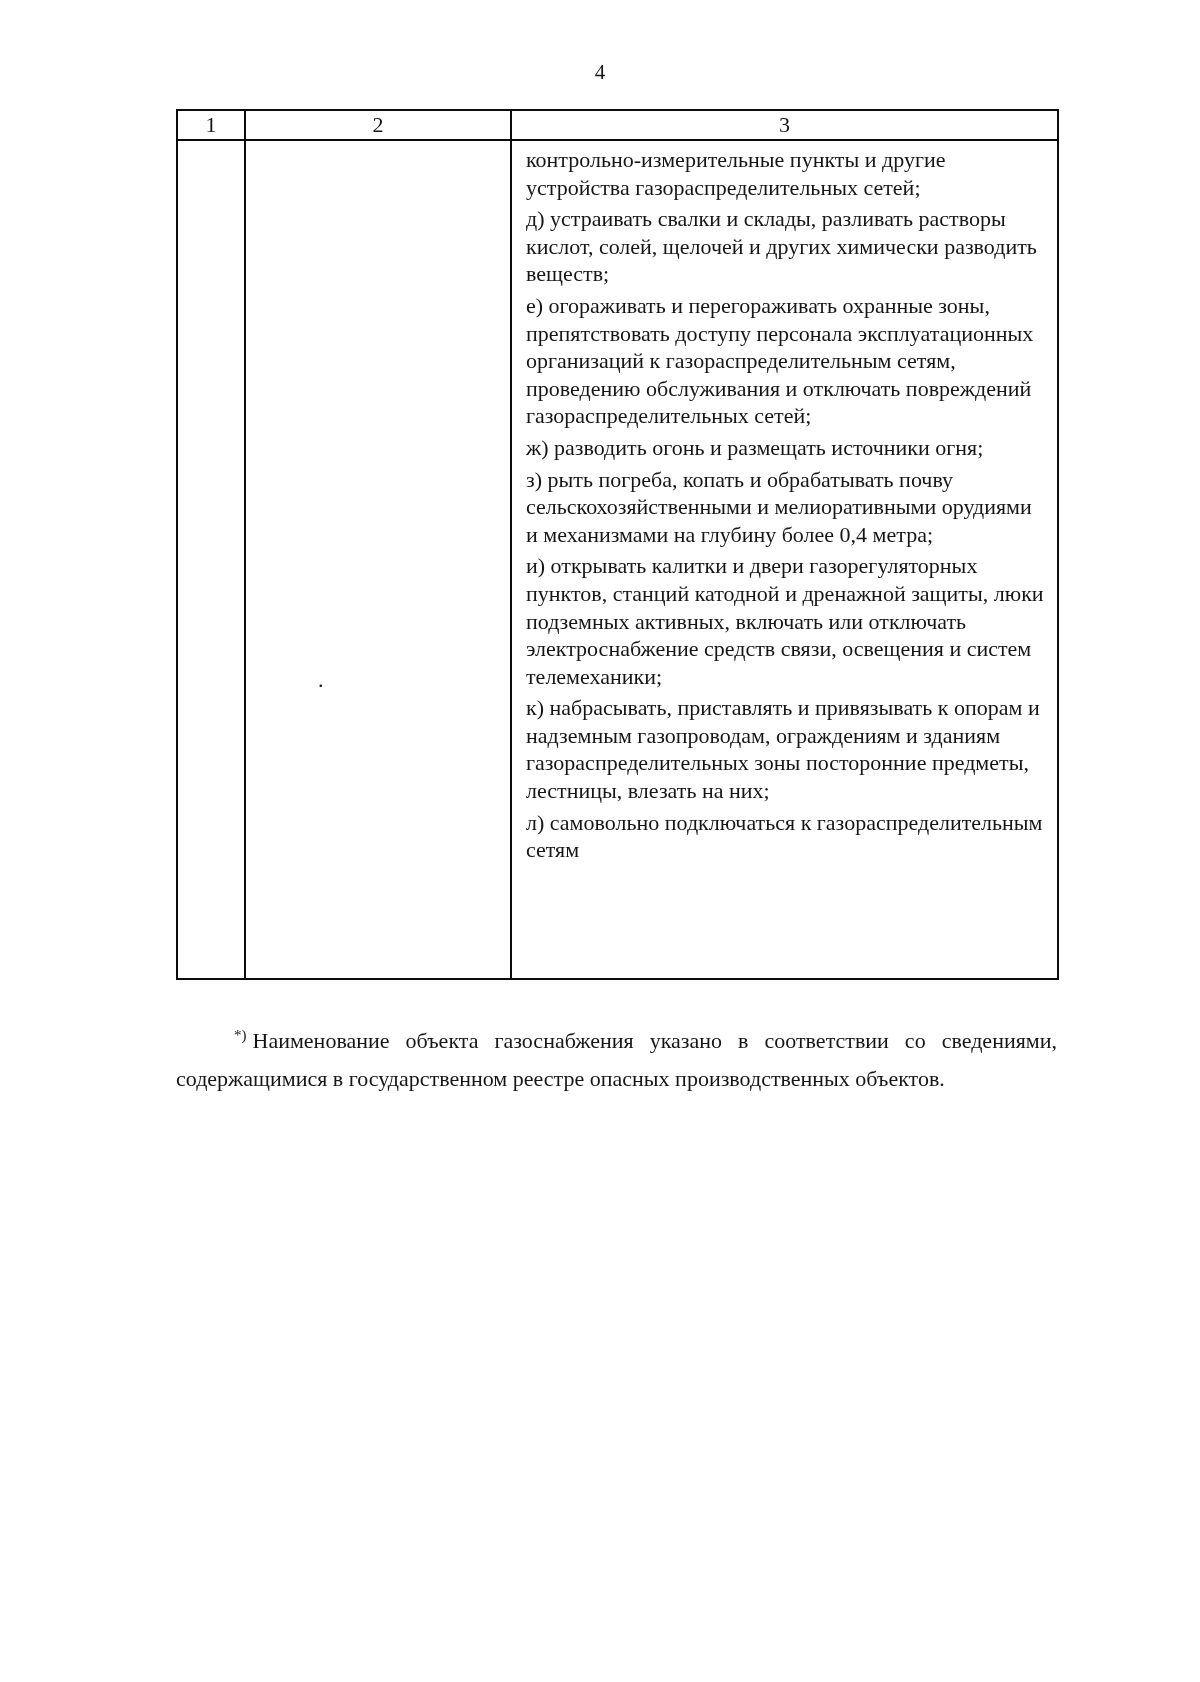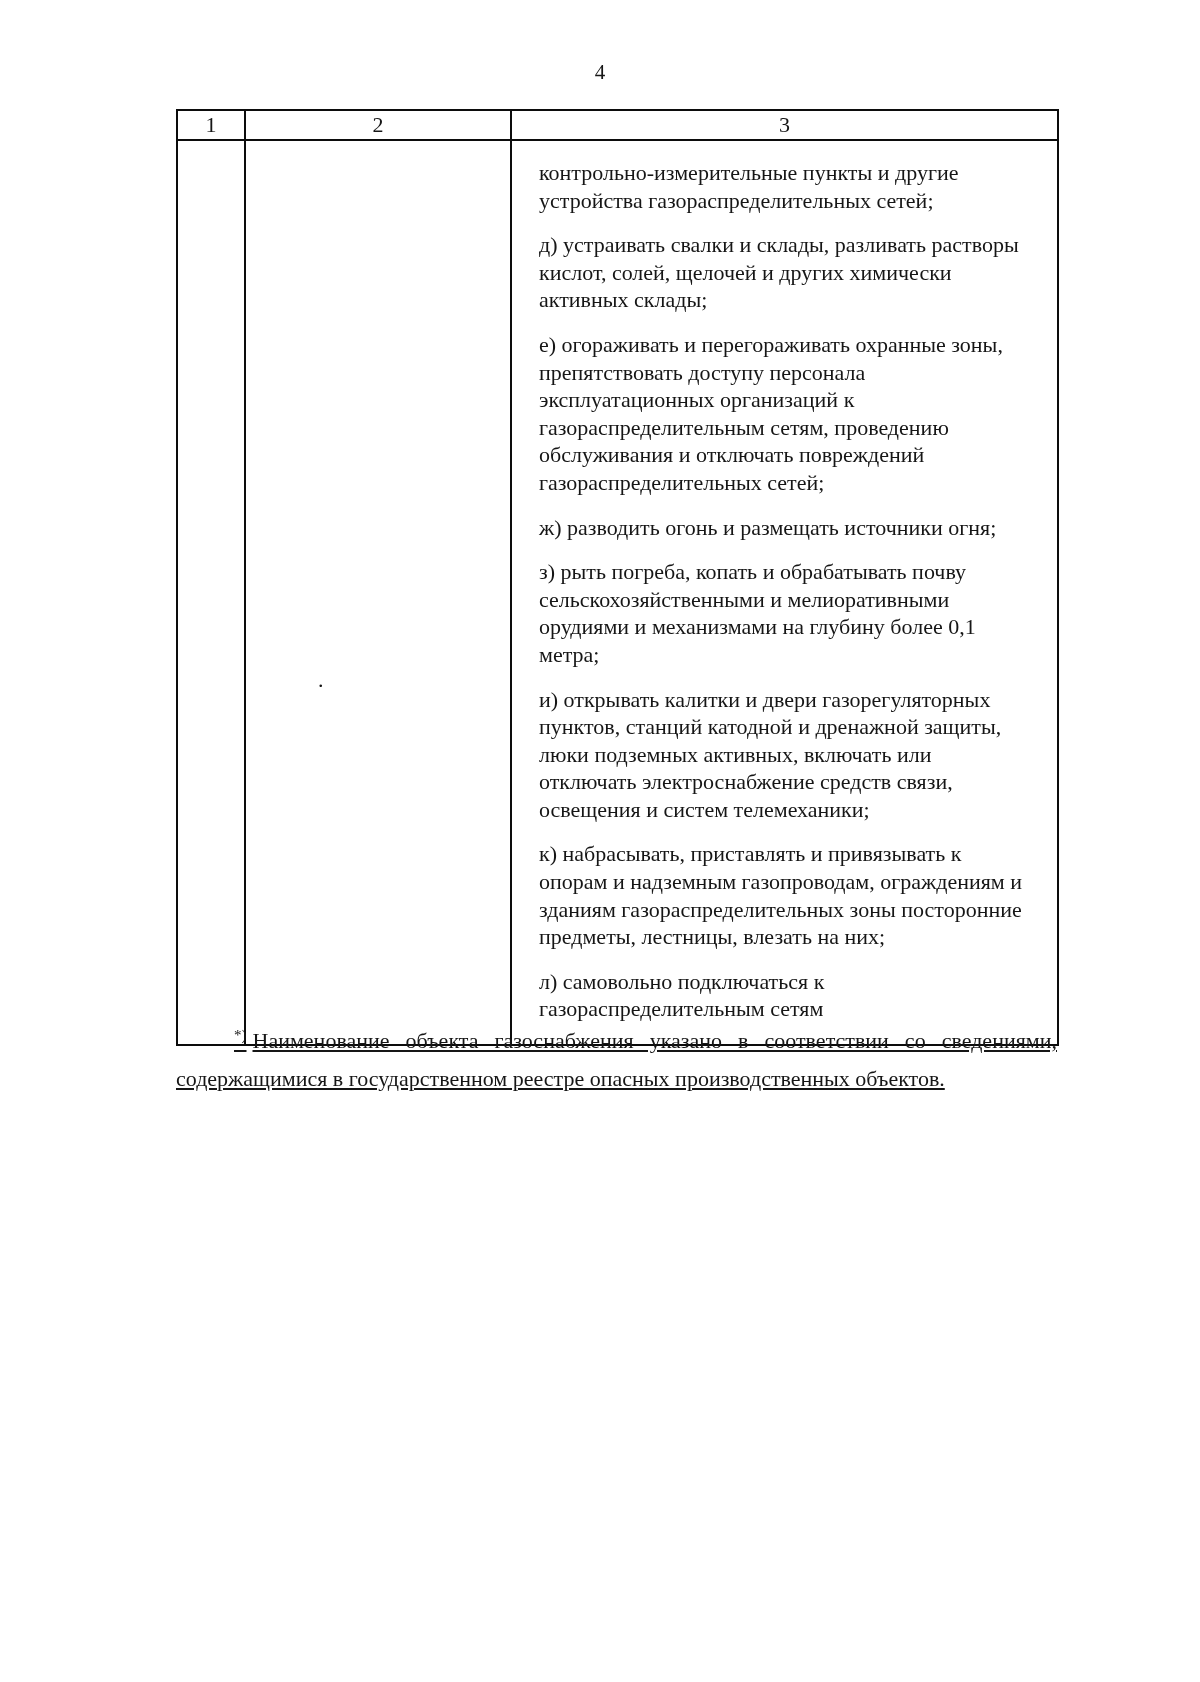--- a/index.html
+++ b/index.html
@@ -52,41 +52,40 @@
     position: relative;
   }
   td.cell-3 {
     height: 832px;
     padding: 1px 8px 4px 10px;
     font-size: 22px;
     line-height: 27.6px;
     text-align: left;
   }
   td.cell-3 p {
-    margin: 17px;
+    margin: 4px;
     padding: 0;
     font-family: Liberation Serif, serif;
   }
   .stray-dot {
     position: absolute;
     top: 528px;
     left: 72px;
     font-size: 22px;
     line-height: 22px;
   }
   .footnote {
     position: absolute;
     top: 1000px;
     left: 176px;
     width: 881px;
     font-size: 22px;
     line-height: 38px;
     text-align: justify;
     text-indent: 58px;
-    text-decoration: underline;
   }
   .footnote sup {
     font-size: 15px;
     line-height: 0;
     margin-right: 6px;
   }
 </style>
 </head>
 <body>
 
@@ -108,24 +107,24 @@
       </tr>
     </thead>
     <tbody>
       <tr>
         <td class="cell-1"></td>
         <td class="cell-2">
           <span class="stray-dot">.</span>
         </td>
         <td class="cell-3">
           <p>контрольно-измерительные пункты и другие устройства газораспределительных сетей;</p>
-          <p>д) устраивать свалки и склады, разливать растворы кислот, солей, щелочей и других химически активных склады;</p>
+          <p>д) устраивать свалки и склады, разливать растворы кислот, солей, щелочей и других химически разводить веществ;</p>
           <p>е) огораживать и перегораживать охранные зоны, препятствовать доступу персонала эксплуатационных организаций к газораспределительным сетям, проведению обслуживания и отключать повреждений газораспределительных сетей;</p>
           <p>ж) разводить огонь и размещать источники огня;</p>
-          <p>з) рыть погреба, копать и обрабатывать почву сельскохозяйственными и мелиоративными орудиями и механизмами на глубину более 0,1 метра;</p>
+          <p>з) рыть погреба, копать и обрабатывать почву сельскохозяйственными и мелиоративными орудиями и механизмами на глубину более 0,4 метра;</p>
           <p>и) открывать калитки и двери газорегуляторных пунктов, станций катодной и дренажной защиты, люки подземных активных, включать или отключать электроснабжение средств связи, освещения и систем телемеханики;</p>
           <p>к) набрасывать, приставлять и привязывать к опорам и надземным газопроводам, ограждениям и зданиям газораспределительных зоны посторонние предметы, лестницы, влезать на них;</p>
           <p>л) самовольно подключаться к газораспределительным сетям</p>
         </td>
       </tr>
     </tbody>
   </table>
 
   <p class="footnote">
     <sup>*)</sup><span>Наименование объекта газоснабжения указано в соответствии со сведениями, содержащимися в государственном реестре опасных производственных объектов.</span>

